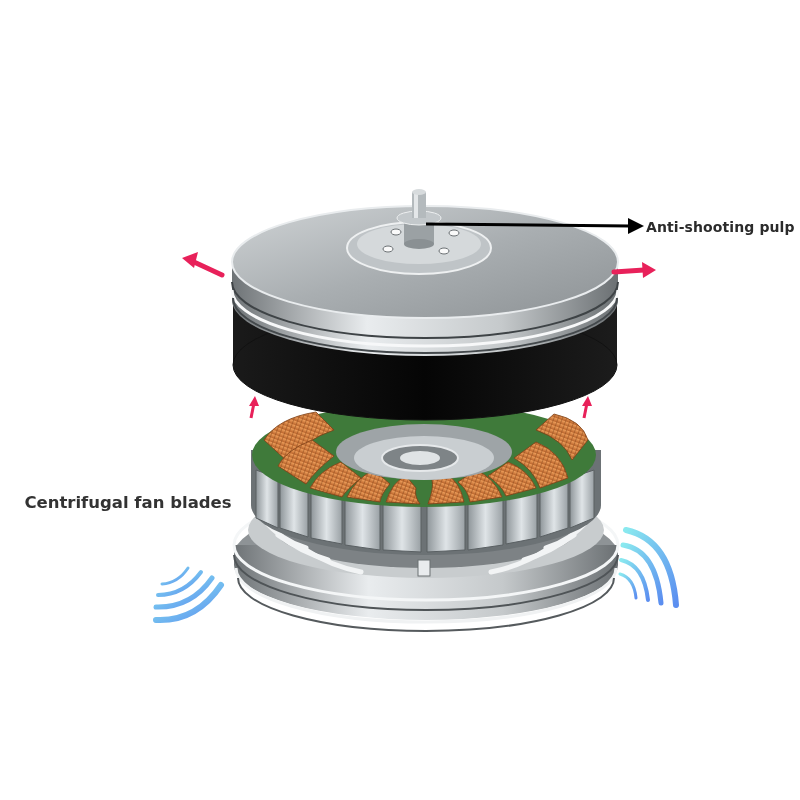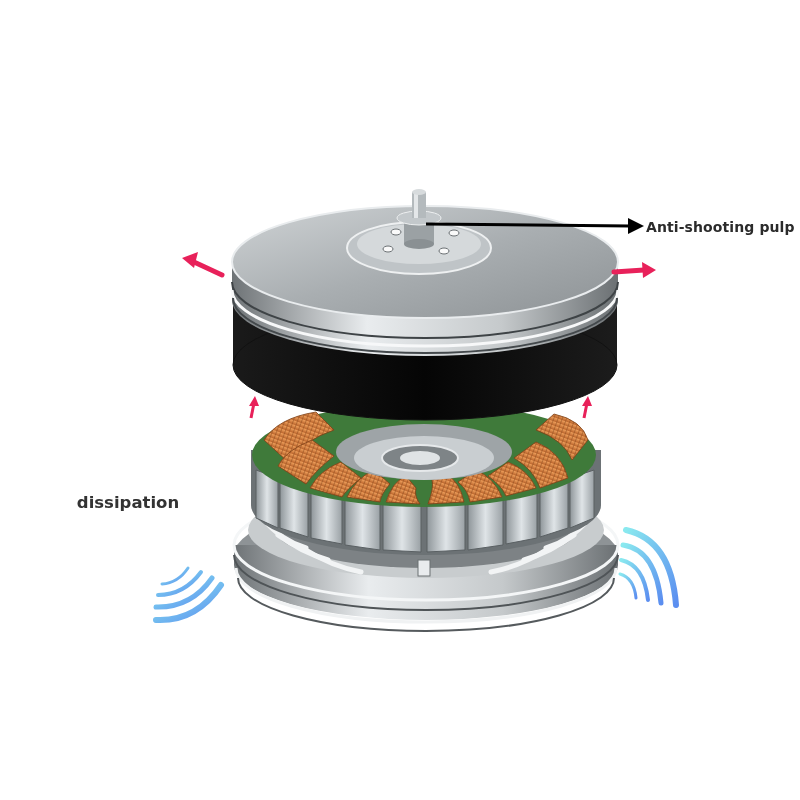--- a/index.html
+++ b/index.html
@@ -172,15 +172,15 @@
     <path d="M610 530 Q655 540 660 605" stroke-width="6"></path>
     <path d="M607 545 Q640 550 645 603" stroke-width="5"></path>
     <path d="M605 560 Q628 565 632 600" stroke-width="4"></path>
     <path d="M604 574 Q618 578 620 598" stroke-width="3"></path>
   </g>
 </svg>
 
   <div class="label label-pulp">Anti-shooting pulp</div>
 
   <div class="label label-fan">
-    <div>dissipation</div>
+    <div>Centrifugal fan blades</div>
   </div>
 </div>
 
 </body></html>

